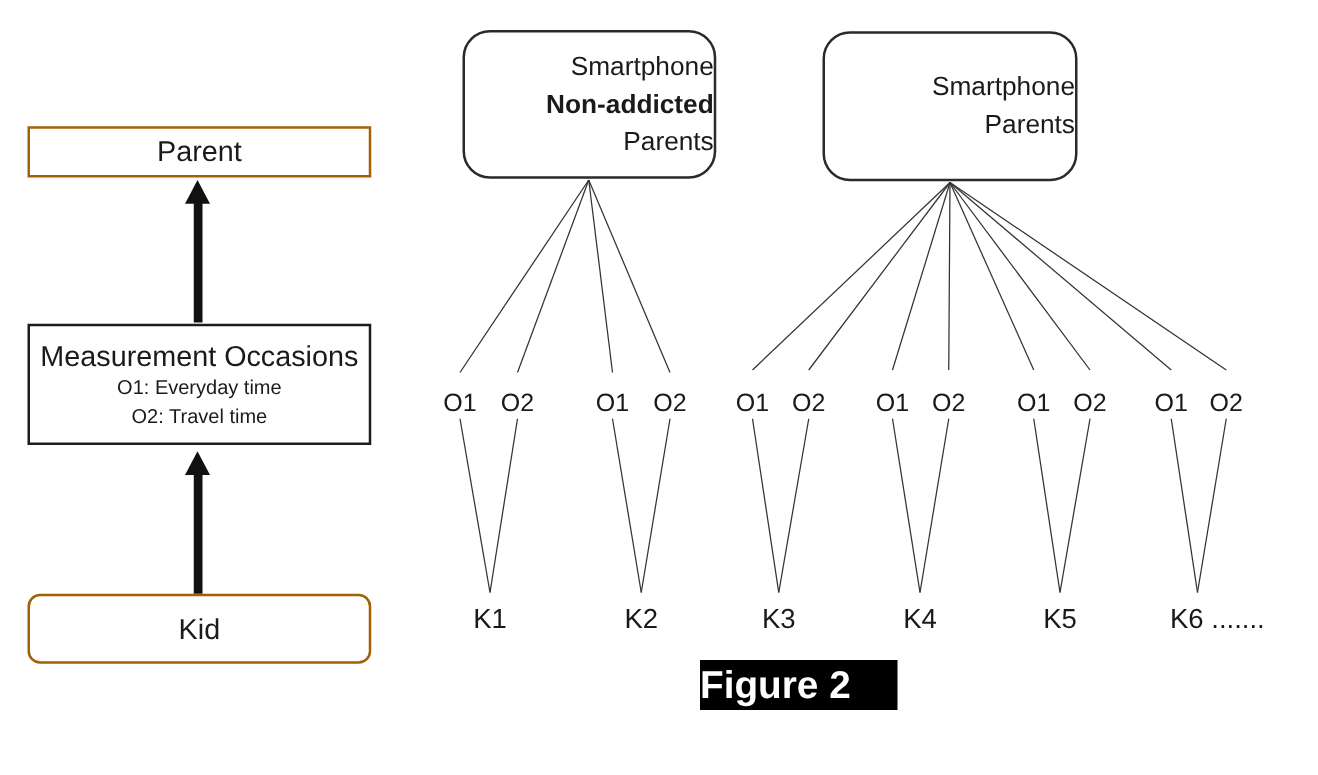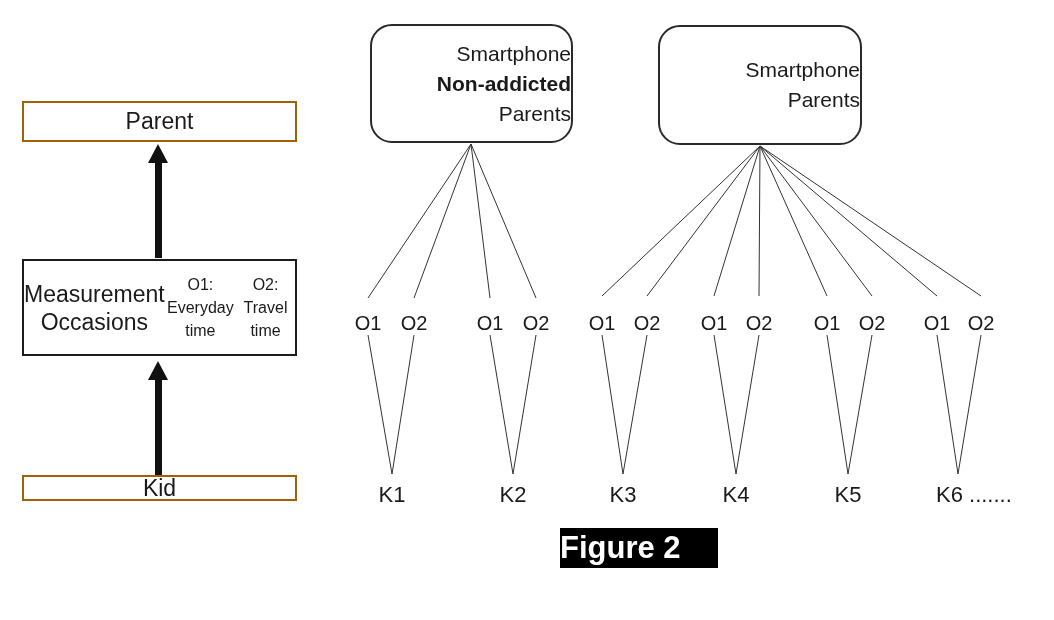--- a/index.html
+++ b/index.html
@@ -29,21 +29,21 @@
   .box-label { font-size: 23px; color: #1a1a1a; }
 
   .measure-box {
     position: absolute;
     left: 22px; top: 259px;
     width: 275px; height: 97px;
     border: 2px solid #1c1c1c;
     background: #ffffff;
     box-sizing: border-box;
     display: flex;
-    flex-direction: row;
+    flex-direction: column;
     align-items: center;
     justify-content: center;
     text-align: center;
   }
   .measure-title { font-size: 23px; line-height: 28px; }
   .measure-sub   { font-size: 16px; line-height: 23px; }
 
   
   .arrow-shaft {
     position: absolute;
@@ -155,21 +155,21 @@
 
   <div class="measure-box">
     <div class="measure-title">Measurement Occasions</div>
     <div class="measure-sub">O1: Everyday time</div>
     <div class="measure-sub">O2: Travel time</div>
   </div>
 
   <div class="arrow-head" style="left:148px; top:361px;"></div>
   <div class="arrow-shaft" style="left:155px; top:378px; height:97px;"></div>
 
-  <div class="plain-box" style="top:475px; height:26px;">
+  <div class="plain-box" style="top:475px; height:56px;border-radius:10px;">
     <span class="box-label">Kid</span>
   </div>
 
   <div class="group-box" style="left:370px; top:24px; width:203px; height:119px;">
     <span>Smartphone</span>
     <span class="bold">Non-addicted</span>
     <span>Parents</span>
   </div>
 
   <div class="group-box" style="left:658px; top:25px;">

